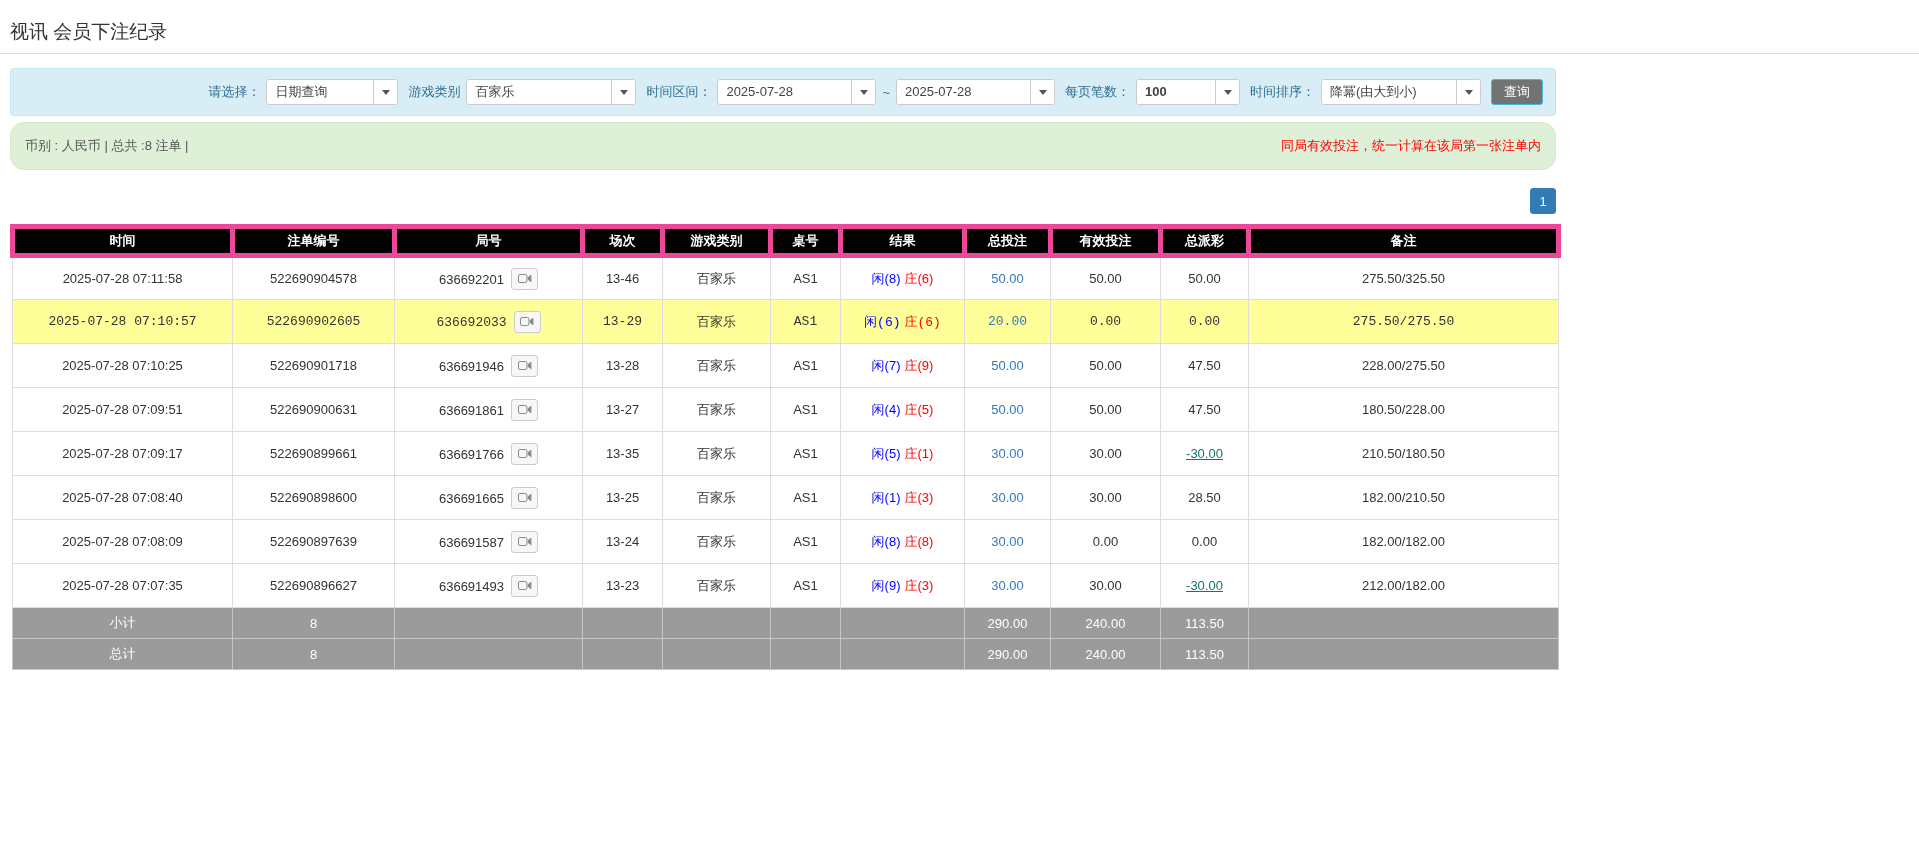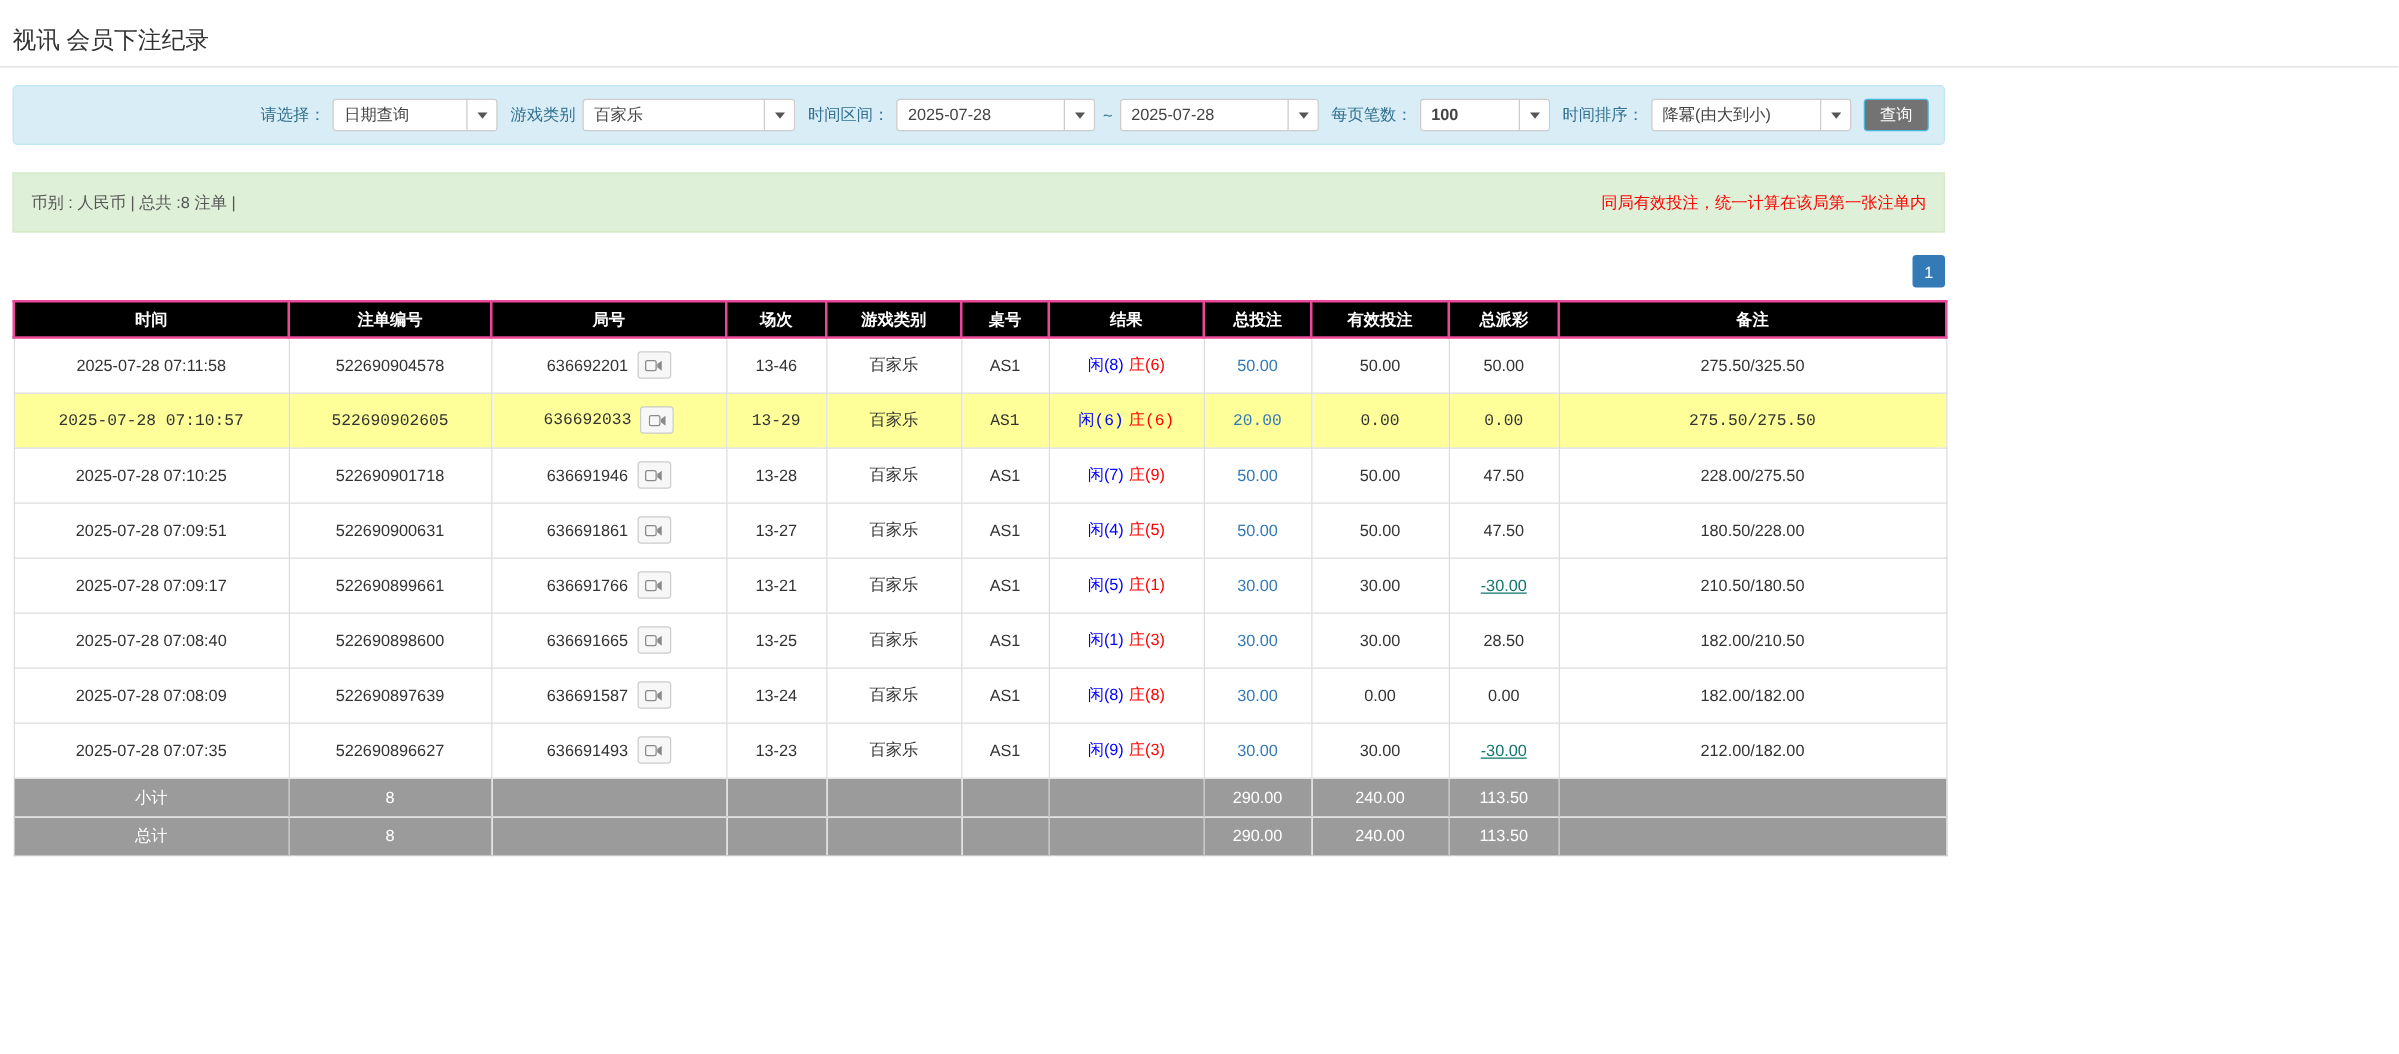--- a/index.html
+++ b/index.html
@@ -69,24 +69,24 @@
     border: 1px solid #46b8da;
     color: #fff;
     border-radius: 3px;
     font-size: 13px;
     font-family: inherit;
     cursor: pointer;
   }
 
   
   .summary-bar {
-    margin-top: 22px;
+    margin-top: 6px;
     background: #dff0d8;
     border: 1px solid #d6e9c6;
-    border-radius: 0;
+    border-radius: 14px;
     padding: 14px 14px;
     display: flex;
     justify-content: space-between;
     align-items: flex-end;
     color: #555;
   }
   .summary-note { color: #ff0000; }
 
   
   .pager { display: flex; justify-content: flex-end; margin: 18px 0 10px; }
@@ -103,21 +103,21 @@
   }
 
   
   table { width: 100%; border-collapse: collapse; table-layout: fixed; }
   th {
     background: #000;
     color: #fff;
     font-weight: bold;
     height: 29px;
     font-size: 13px;
-    border: 2px solid #ec4899;
+    border: 5px solid #ec4899;
     text-align: center;
   }
   td {
     border: 1px solid #ddd;
     height: 44px;
     text-align: center;
     background: #fff;
     font-size: 13px;
     color: #333;
     overflow: hidden;
@@ -321,21 +321,21 @@
         </tr>
         <tr>
           <td>2025-07-28 07:09:17</td>
           <td>522690899661</td>
           <td><span class="round-no">636691766</span><button class="vbtn">
               <svg width="14" height="11" viewBox="0 0 14 11">
                 <rect x="0.5" y="1.5" width="8.4" height="8" rx="1.5" fill="none" stroke="#8a8a8a"></rect>
                 <path d="M9.8 4.2 L13.4 1.5 V9.5 L9.8 6.8 Z" fill="#8a8a8a"></path>
               </svg>
             </button></td>
-          <td>13-21</td>
+          <td>13-35</td>
           <td>百家乐</td>
           <td>AS1</td>
           <td><span class="player">闲(5)</span><span class="banker">庄(1)</span></td>
           <td><a class="bet-link">30.00</a></td>
           <td>30.00</td>
           <td class="neg">-30.00</td>
           <td>210.50/180.50</td>
         </tr>
         <tr>
           <td>2025-07-28 07:08:40</td>

